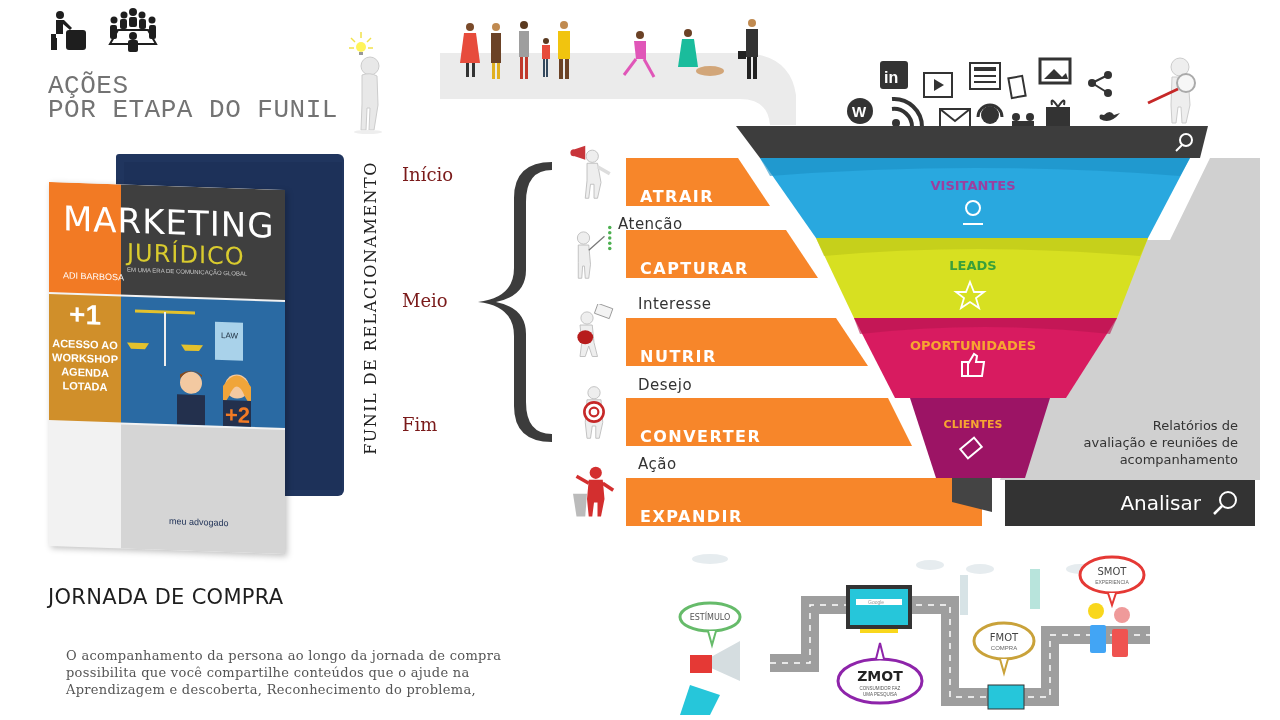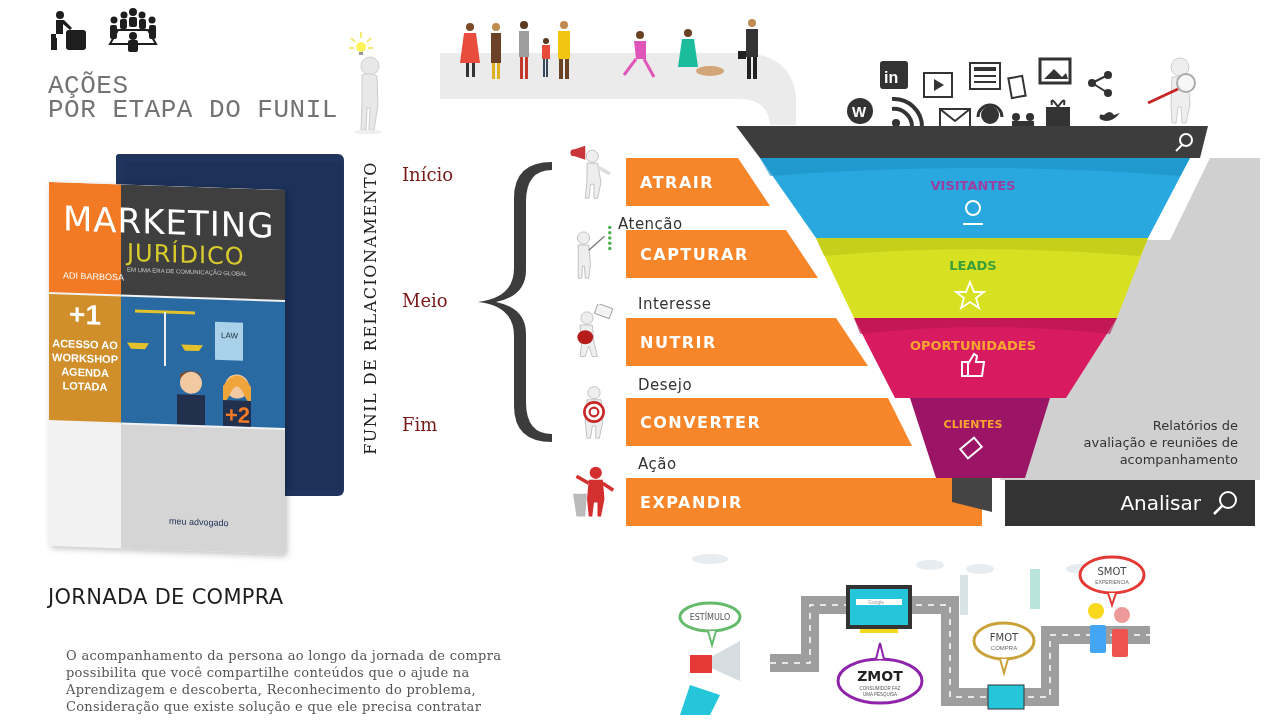--- a/index.html
+++ b/index.html
@@ -19,21 +19,21 @@
   .jornada-text { left: 66px; top: 620px; width: 470px; font-family: "DejaVu Serif", serif; font-size: 13px; line-height: 17px; color: #555; letter-spacing: 0.3px; margin-top: 27px; }
 
   
   .vert-label { left: 357px; top: 162px; width: 26px; height: 292px; }
   .vert-label span { display:block; position:absolute; left: 50%; top: 50%; transform: translate(-50%,-50%) rotate(-90deg); white-space: nowrap; font-family: "DejaVu Serif", serif; font-size: 16px; letter-spacing: 1.5px; color: #222; }
 
   .phase { font-family: "DejaVu Serif", serif; font-size: 18px; color: #7a1a1a; }
   .brace { left: 470px; top: 158px; width: 90px; height: 288px; }
 
   
-  .stage-bar { height: 48px; color: #fff; font-weight: bold; font-size: 16px; letter-spacing: 1.5px; display:flex; align-items:center; padding-left: 14px; background: #f7862a; font-family: "DejaVu Sans", sans-serif; }
+  .stage-bar { height: 48px; color: #fff; font-weight: bold; font-size: 16px; letter-spacing: 1.5px; display:flex; align-items:flex-end; padding-left: 14px; background: #f7862a; font-family: "DejaVu Sans", sans-serif; }
   .stage-sub { font-size: 15px; color: #333; font-family: "DejaVu Sans", sans-serif; letter-spacing: 0.5px; }
   .fig { width: 56px; height: 56px; }
 
   
   .funnel-label { font-family: "DejaVu Sans", sans-serif; font-size: 13px; font-weight: bold; text-align:center; width: 200px; }
 
   .analisar { left: 1005px; top: 480px; width: 250px; height: 46px; background: #333; color: #fff; display:flex; align-items:center; justify-content:flex-end; padding-right: 16px; gap: 10px; font-family: "DejaVu Sans", sans-serif; font-size: 20px; }
   .relatorios { left: 1040px; top: 417px; width: 198px; text-align: right; font-family: "DejaVu Sans", sans-serif; font-size: 13px; line-height: 17px; color: #333; }
 
   .social { left: 840px; top: 55px; width: 290px; height: 75px; }
@@ -126,21 +126,20 @@
     <div style="position:absolute;left:72px;top:240px;width:164px;height:124px;background:#d5d5d5;"></div>
     <div style="position:absolute;left:120px;top:330px;font-size:9px;color:#1c2f55;">meu advogado</div>
   </div>
 </div>
 
 <div class="abs jornada-title">JORNADA DE COMPRA</div>
 <div class="abs jornada-text">
   <div>O acompanhamento da persona ao longo da jornada de compra</div>
   <div>possibilita que você compartilhe conteúdos que o ajude na</div>
   <div>Aprendizagem e descoberta, Reconhecimento do problema,</div>
-  <div>Consideração que existe solução e que ele precisa contratar</div>
 </div>
 
 <div class="abs vert-label">
   <span>FUNIL DE RELACIONAMENTO</span>
 </div>
 
 <div class="abs phase" style="left:402px;top:164px">Início</div>
 <div class="abs phase" style="left:402px;top:290px">Meio</div>
 <div class="abs phase" style="left:402px;top:414px">Fim</div>
 

